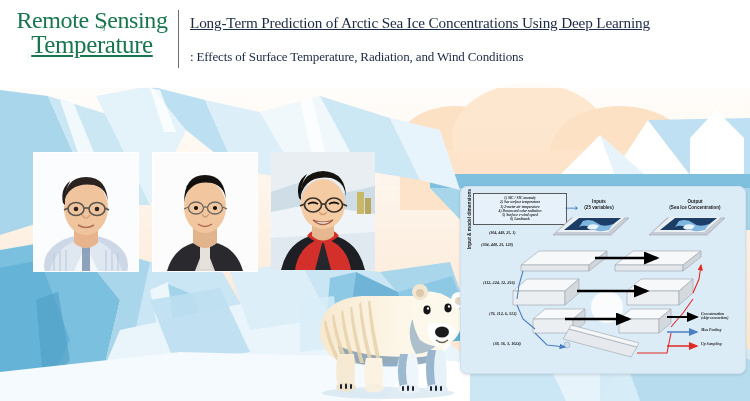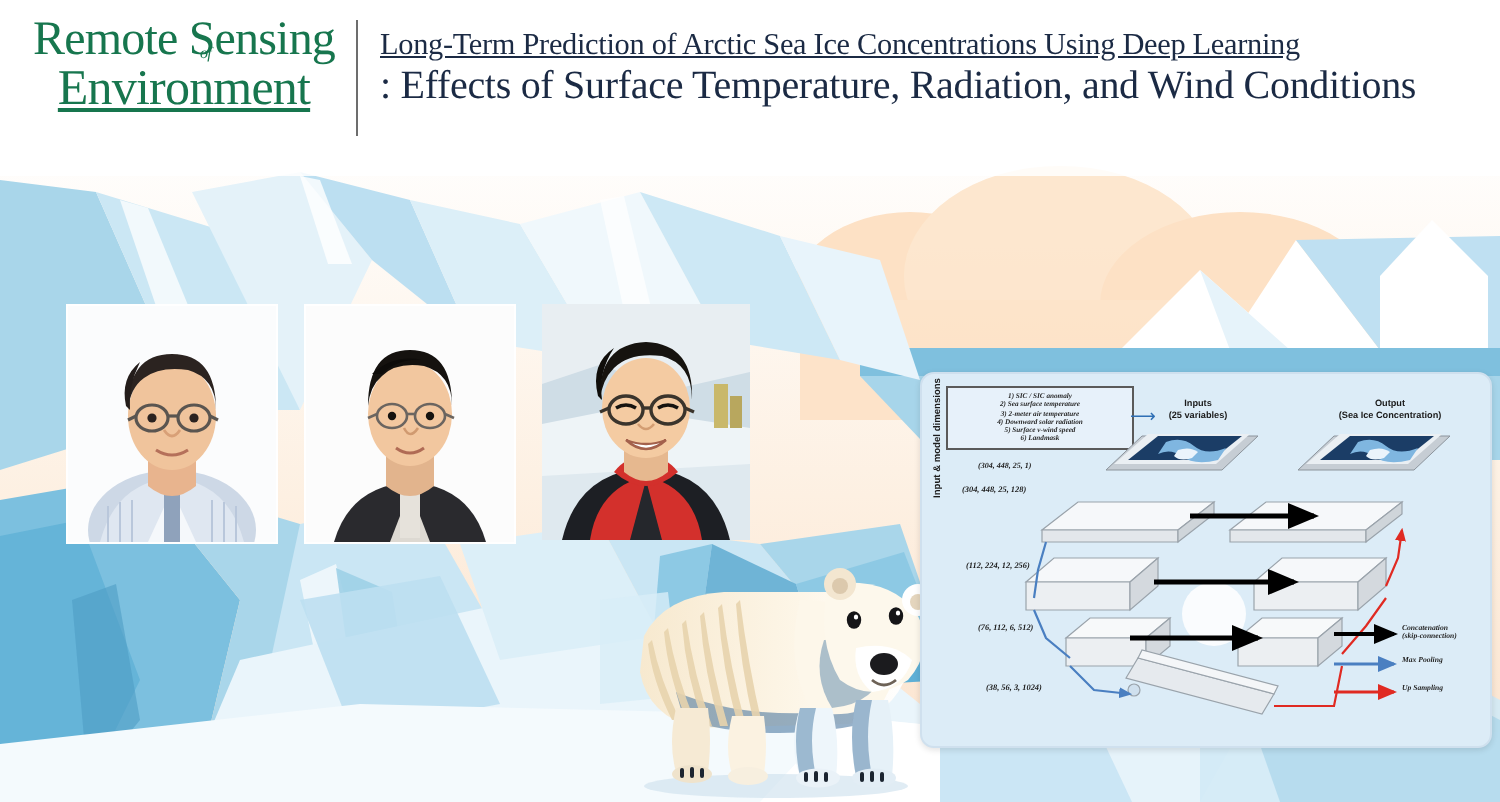--- a/index.html
+++ b/index.html
@@ -13,21 +13,21 @@
   #header{position:absolute;left:0;top:0;width:750px;height:84px;z-index:40;padding-left:16px;}
   #logo{position:absolute;left:12px;top:8px;width:160px;text-align:center;color:#17764e;
         font-family:"Liberation Serif",serif;line-height:1.0;}
   #logo .l1{font-size:24px;letter-spacing:-0.4px;white-space:nowrap;}
   #logo .l2{font-size:25px;letter-spacing:-0.4px;white-space:nowrap;position:relative;text-decoration:underline;}
   #logo .of{position:absolute;left:88px;top:-9px;font-size:8px;font-style:italic;}
   #divider{position:absolute;left:178px;top:10px;width:1px;height:58px;background:#6d6d6d;}
   #titlewrap{position:absolute;left:190px;top:12px;width:552px;color:#1b2a44;
              font-family:"Liberation Serif",serif;}
   #titlewrap .t1{font-size:15.2px;line-height:21px;white-space:nowrap;letter-spacing:-0.15px;text-decoration:underline;}
-  #titlewrap .t2{font-size:20px;line-height:21px;white-space:nowrap;letter-spacing:-0.15px;margin-top:0;}
+  #titlewrap .t2{font-size:13px;line-height:21px;white-space:nowrap;letter-spacing:-0.15px;margin-top:13px;}
 
   
   .photo{position:absolute;background:#f2f4f6;border:1px solid #ffffff;overflow:hidden;z-index:30;}
   .photo svg{display:block;}
 
   
   #bear{position:absolute;left:296px;top:262px;width:180px;height:139px;z-index:28;}
 
   
   #panel{position:absolute;left:460px;top:186px;width:284px;height:186px;z-index:32;
@@ -154,21 +154,21 @@
 
     <rect x="0" y="0" width="750" height="78" fill="#ffffff"></rect>
     <rect x="0" y="78" width="750" height="10" fill="#ffffff" opacity="0.85"></rect>
   </svg>
 
   <div id="header">
     <div id="logo" class="nosel">
       <div class="l1">Remote Sensing</div>
       <div class="l2">
         <span class="of">of</span>
-        <span>Environment</span>
+        <span>Temperature</span>
       </div>
     </div>
     <div id="divider"></div>
     <div id="titlewrap">
       <div class="t1">Long-Term Prediction of Arctic Sea Ice Concentrations Using Deep Learning</div>
       <div class="t2">: Effects of Surface Temperature, Radiation, and Wind Conditions</div>
     </div>
   </div>
 
   <div class="photo" style="left:33px;top:152px;width:104px;height:118px;">

